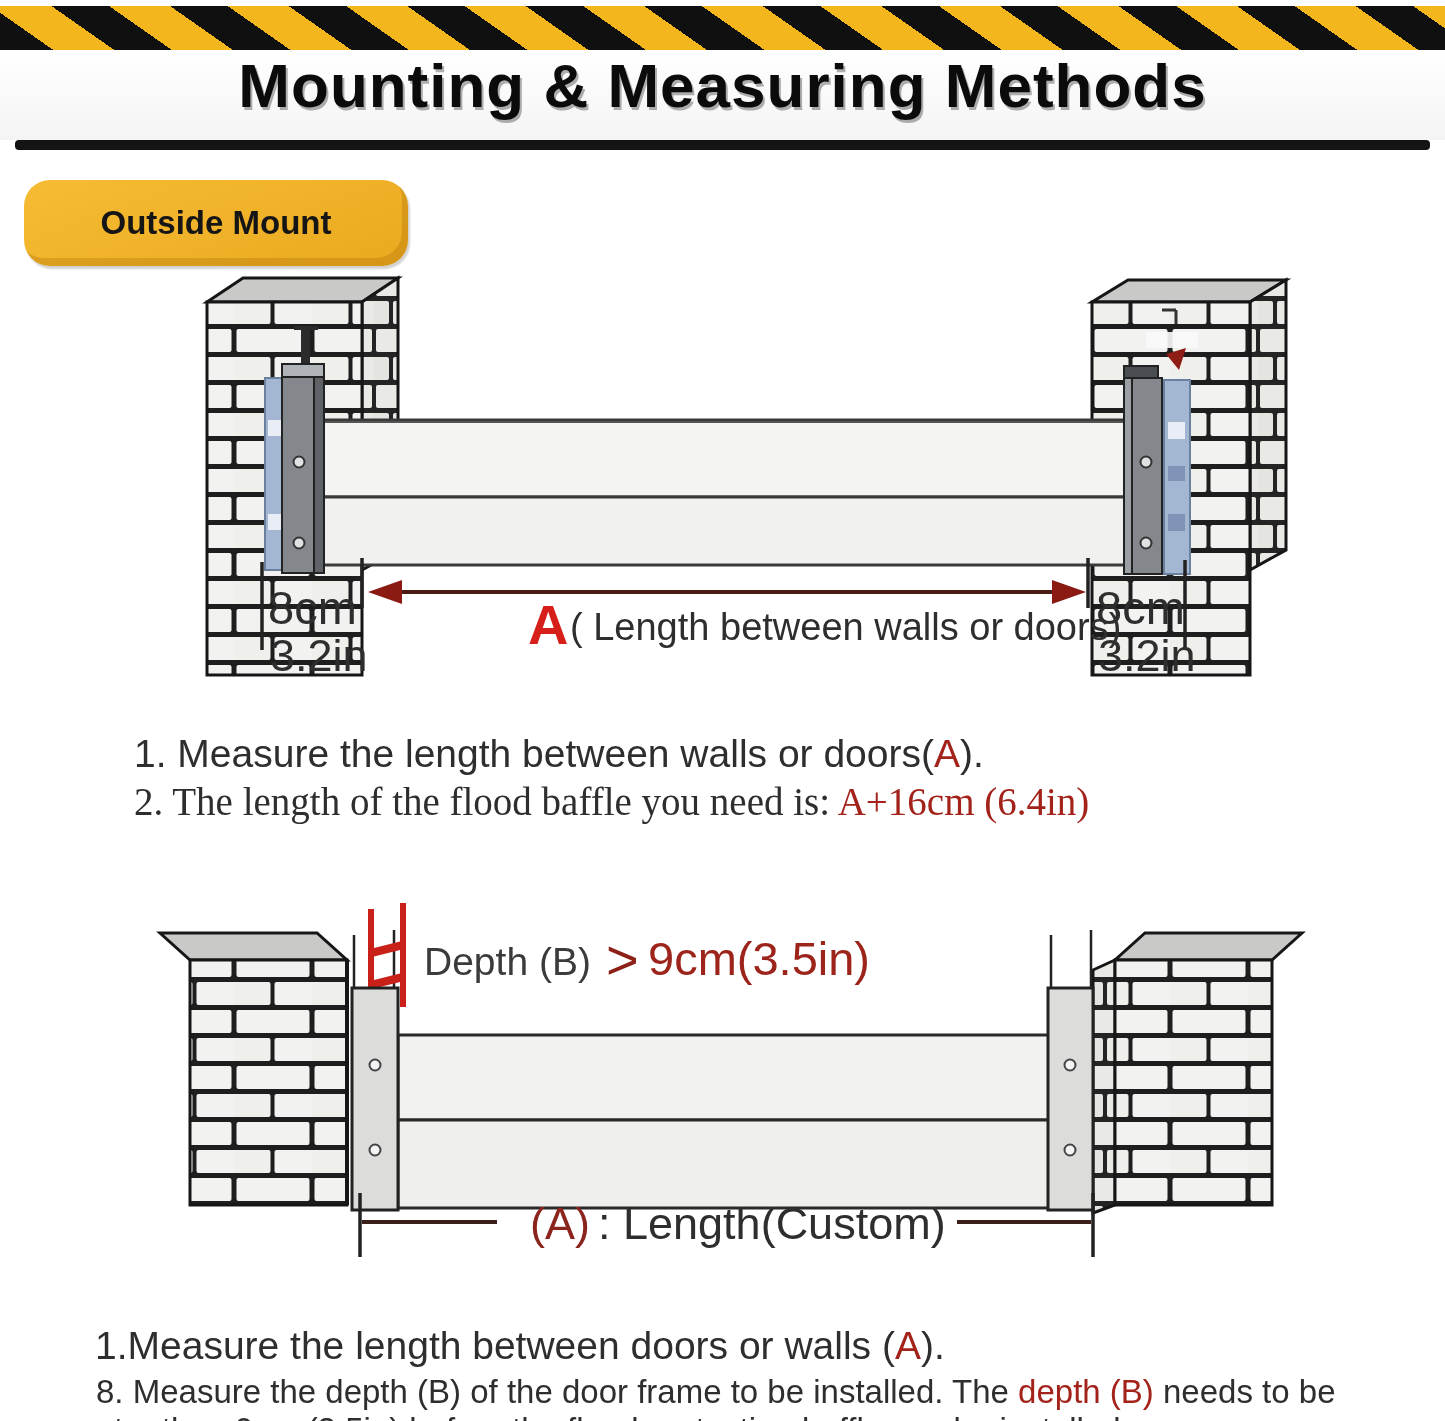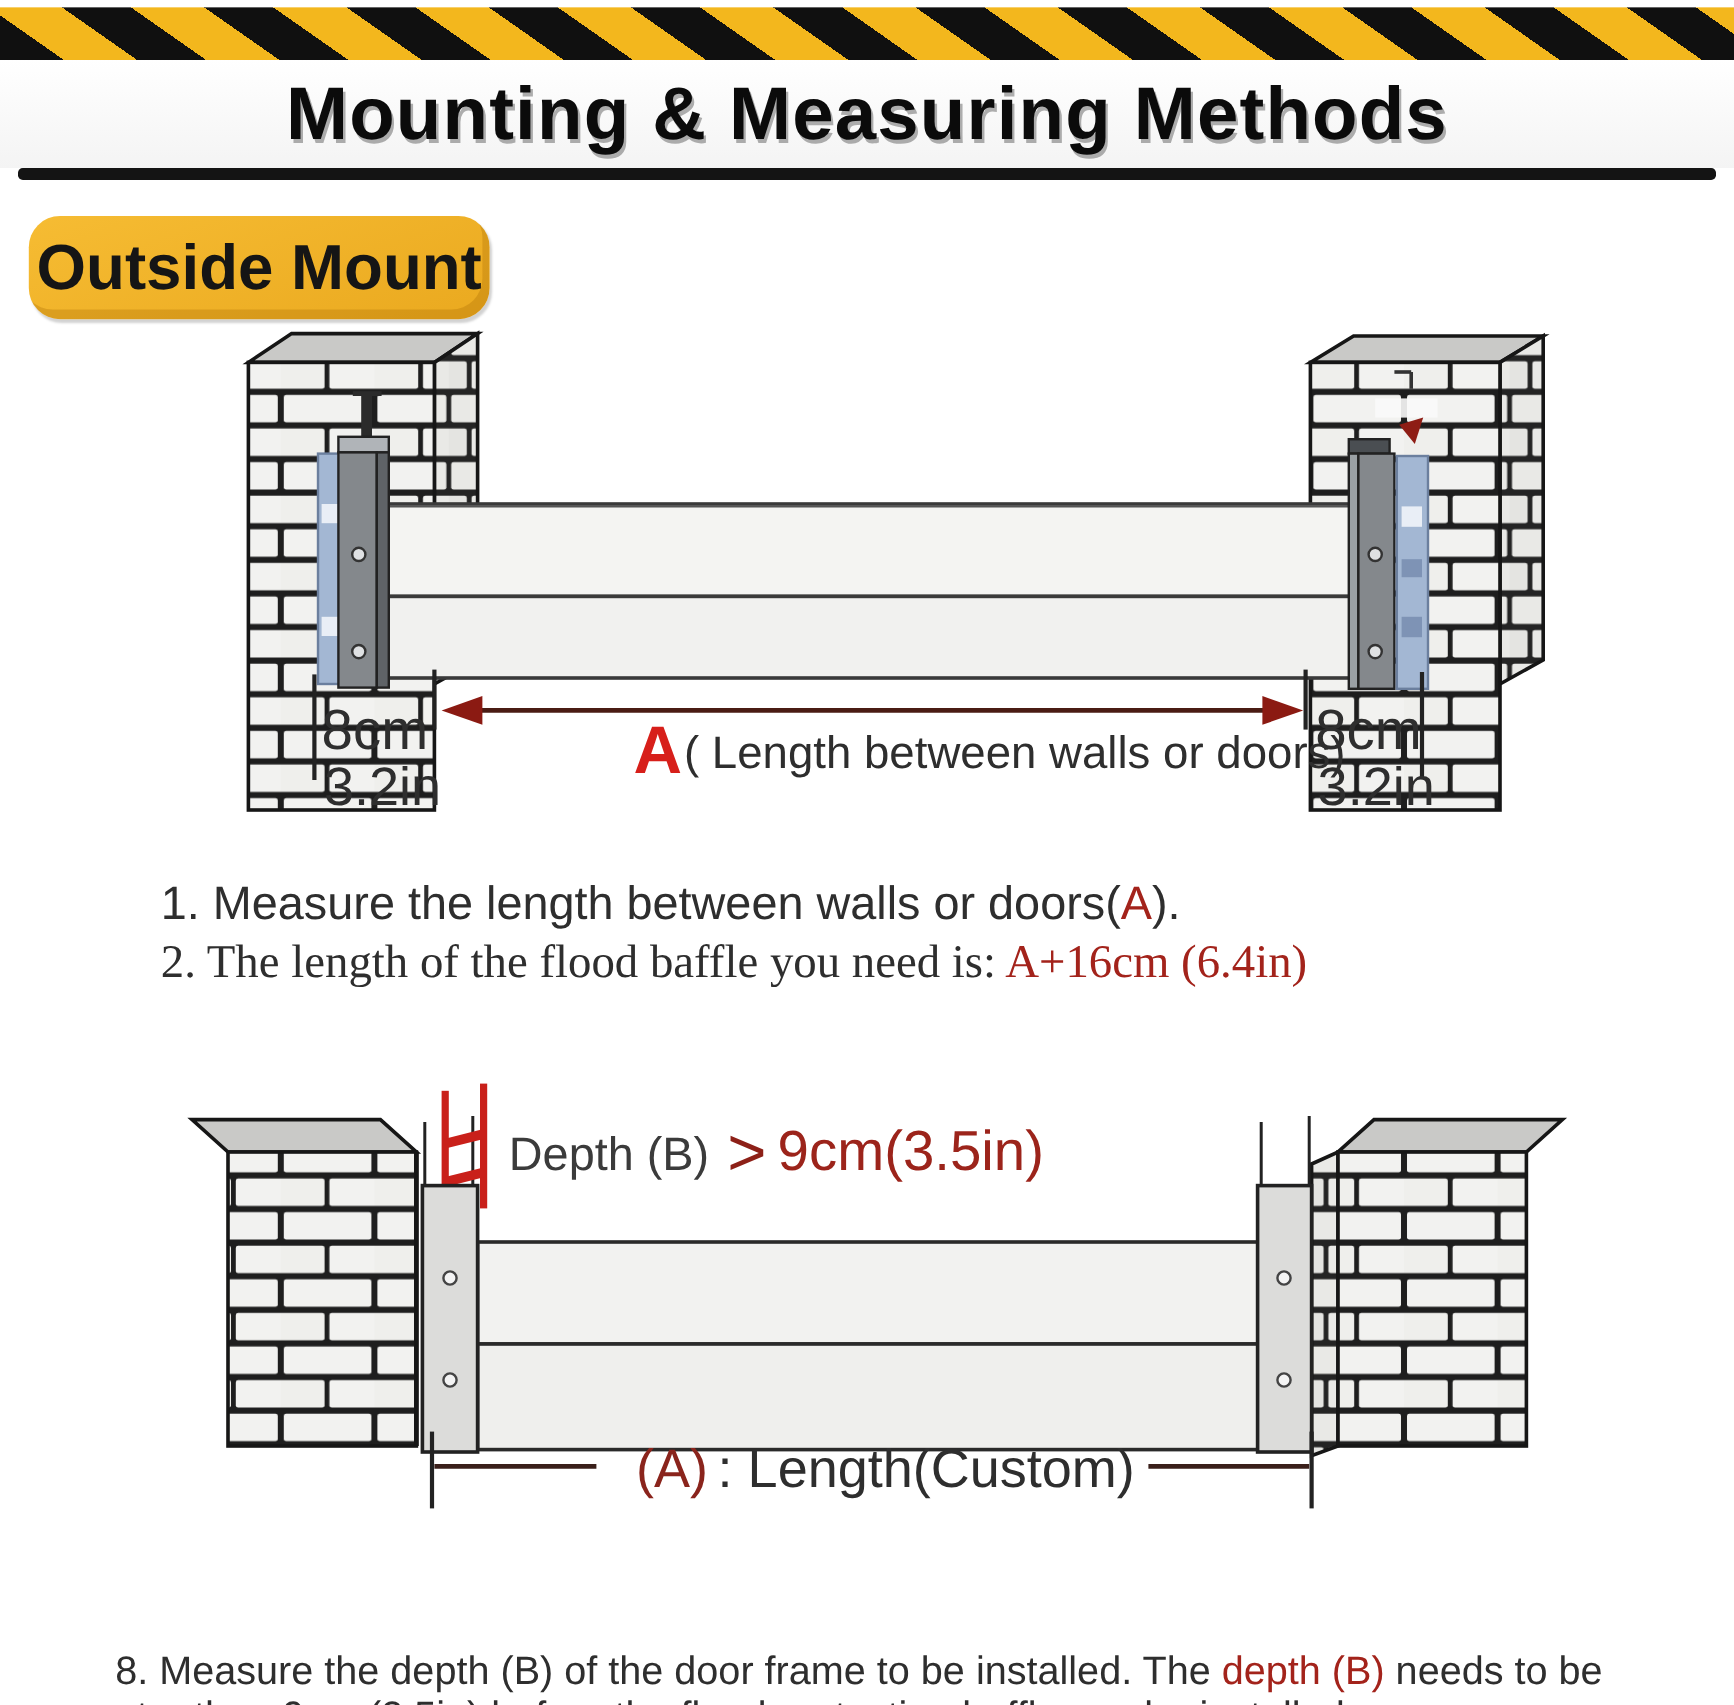--- a/index.html
+++ b/index.html
@@ -9,40 +9,40 @@
   }
   
   .tape{
     position:absolute;left:0;top:3px;width:1445px;height:47px;
     background:repeating-linear-gradient(35deg,#101010 0 33px,#f3b71d 33px 68px);
     border-top:3px solid #fff;
   }
   .title-band{
     position:absolute;left:0;top:50px;width:1445px;height:90px;
     background:linear-gradient(180deg,#ffffff, #f4f4f4);
-    display:flex;align-items:center;justify-content:center;
+    display:flex;justify-content:center;
   }
   .page-title{
     font-size:62px;font-weight:bold;color:#0b0b0b;letter-spacing:1px;
     text-shadow:2px 3px 0 rgba(110,110,110,.55);
     white-space:nowrap;
   }
   .header-underline{
     position:absolute;left:15px;top:140px;width:1415px;height:10px;
     background:#141414;border-radius:4px;
   }
   
   .badge{
     position:absolute;left:24px;width:384px;height:86px;
     background:linear-gradient(160deg,#f6bc33,#eaa91f);
     border-radius:26px;
     box-shadow:inset -6px -8px 0 rgba(160,100,0,.28), 2px 3px 2px rgba(0,0,0,.18);
     display:flex;align-items:center;justify-content:center;
   }
-  .badge span{font-size:53px;font-weight:bold;color:#151515;}
+  .badge span{font-size:33px;font-weight:bold;color:#151515;}
   .badge.outside{top:180px;}
   .badge.inside{top:804px;}
   
   svg{position:absolute;left:0;display:block;}
   #diagram1{top:270px;}
   #diagram2{top:895px;}
   svg text{font-family:"Liberation Sans",sans-serif;}
   
   .step{
     position:absolute;color:#2e2e2e;font-size:39px;line-height:38px;white-space:nowrap;
@@ -218,15 +218,16 @@
       <line x1="362" y1="327" x2="497" y2="327" stroke="#3a1f1a" stroke-width="4"></line>
       <line x1="957" y1="327" x2="1091" y2="327" stroke="#3a1f1a" stroke-width="4"></line>
     </g>
     <text x="530" y="344" font-size="45" fill="#8a241c"><tspan>(A)</tspan></text>
     <text x="598" y="344" font-size="45" fill="#2e2e2e"><tspan>: Length(Custom)</tspan></text>
   </svg>
 
   <p class="step" id="step1-1"><span>1. Measure the length between walls or doors(</span><span class="red">A</span><span>).</span></p>
   <p class="step" id="step1-2"><span>2. The length of the flood baffle you need is: </span><span class="red">A+16cm (6.4in)</span><span></span></p>
 
+  <p class="step" id="step2-1"><span>1.Measure the length between doors or walls (</span><span class="red">A</span><span>).</span></p>
   <p class="step wrap" id="step2-2"><span>8. Measure the depth (B) of the door frame to be installed. The </span><span class="red">depth (B)</span><span> needs to be greater than 9cm (3.5in) before the flood protection baffle can be installed.</span></p>
 
 </div>
 
 </body></html>

